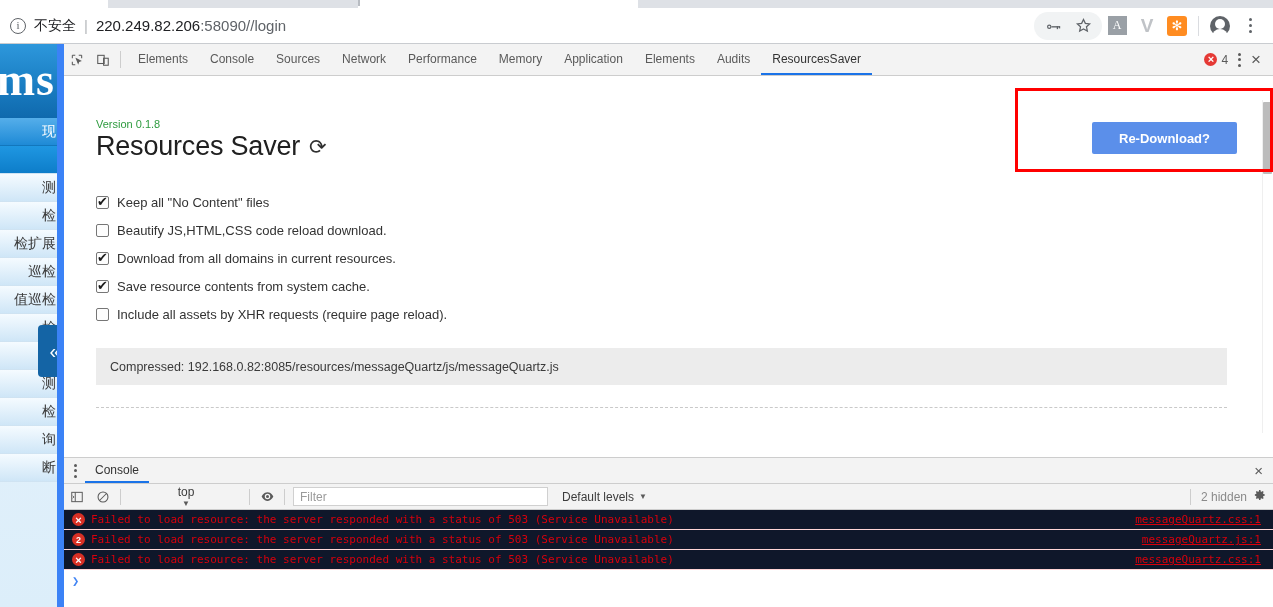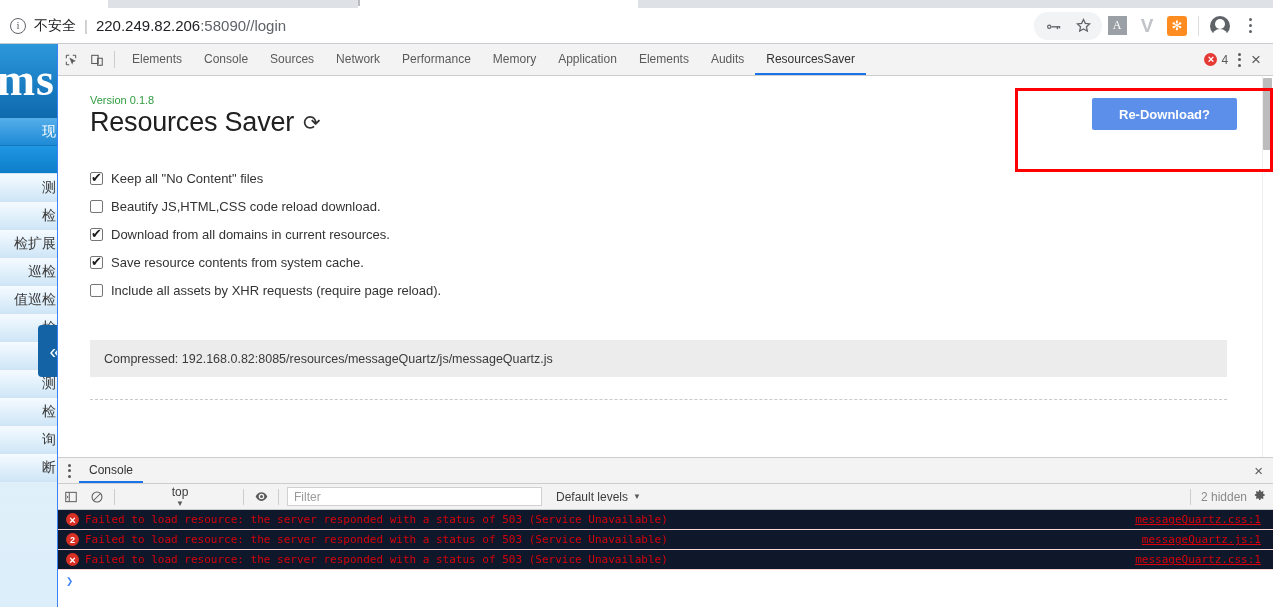--- a/index.html
+++ b/index.html
@@ -134,23 +134,24 @@
     content: ""; position: absolute; left: 2px; top: 13px; width: 16px; height: 10px;
     border-radius: 8px 8px 0 0; background: #ffffff;
   }
   .kebab { display: flex; flex-direction: column; gap: 3px; }
   .kebab i { width: 3px; height: 3px; border-radius: 50%; background: #5f6368; display:block; }
 
   
   .devtools {
     position: absolute; left: 57px; top: 44px; width: 1216px; height: 563px;
     background: #ffffff;
-    border-left: 1px solid #3b82f6;
+    border-left: 7px solid #3b82f6;
     display: flex; flex-direction: column;
     font-family: "Liberation Sans", sans-serif;
+    gap: 24px;
   }
   .dt-tabbar {
     height: 32px; background: #f3f3f3;
     border-bottom: 1px solid #cdcdcd;
     display: flex; align-items: stretch;
     font-size: 12px; color: #5a5a5a;
   }
   .dt-tool-ic {
     width: 26px; display: flex; align-items: center; justify-content: center;
     color: #5a5a5a;
@@ -204,21 +205,21 @@
   .chk.checked::after {
     content: "\2714"; position: absolute; left: 0px; top: -3px;
     font-size: 13px; color: #1a1a1a;
   }
   .chk.dim { border-color: #b6b6b6; background: #f1f1f1; }
   .chk.dim.checked::after { color: #a9a9a9; }
   .chk-label { font-size: 13px; color: #333333; }
   .chk-label b { font-weight: bold; }
 
   .status-bar {
-    margin-top: 36px; margin-right: 10px;
+    margin-top: 20px; margin-right: 10px;
     background: #ececec; height: 37px;
     display: flex; align-items: center; padding-left: 14px;
     font-size: 12.5px; color: #3a3a3a;
   }
   .dashed { margin-top: 22px; border-top: 1px dashed #c9c9c9; margin-right: 10px; }
   .folder-row { margin-top: 18px; display: flex; align-items: center; }
   .folder-label { font-size: 13px; color: #333; margin-right: 8px; }
   .open-badge {
     background: #31a340; color: #ffffff; font-size: 13px; font-weight: bold;
     padding: 2px 7px 3px 7px; border-radius: 2px;

